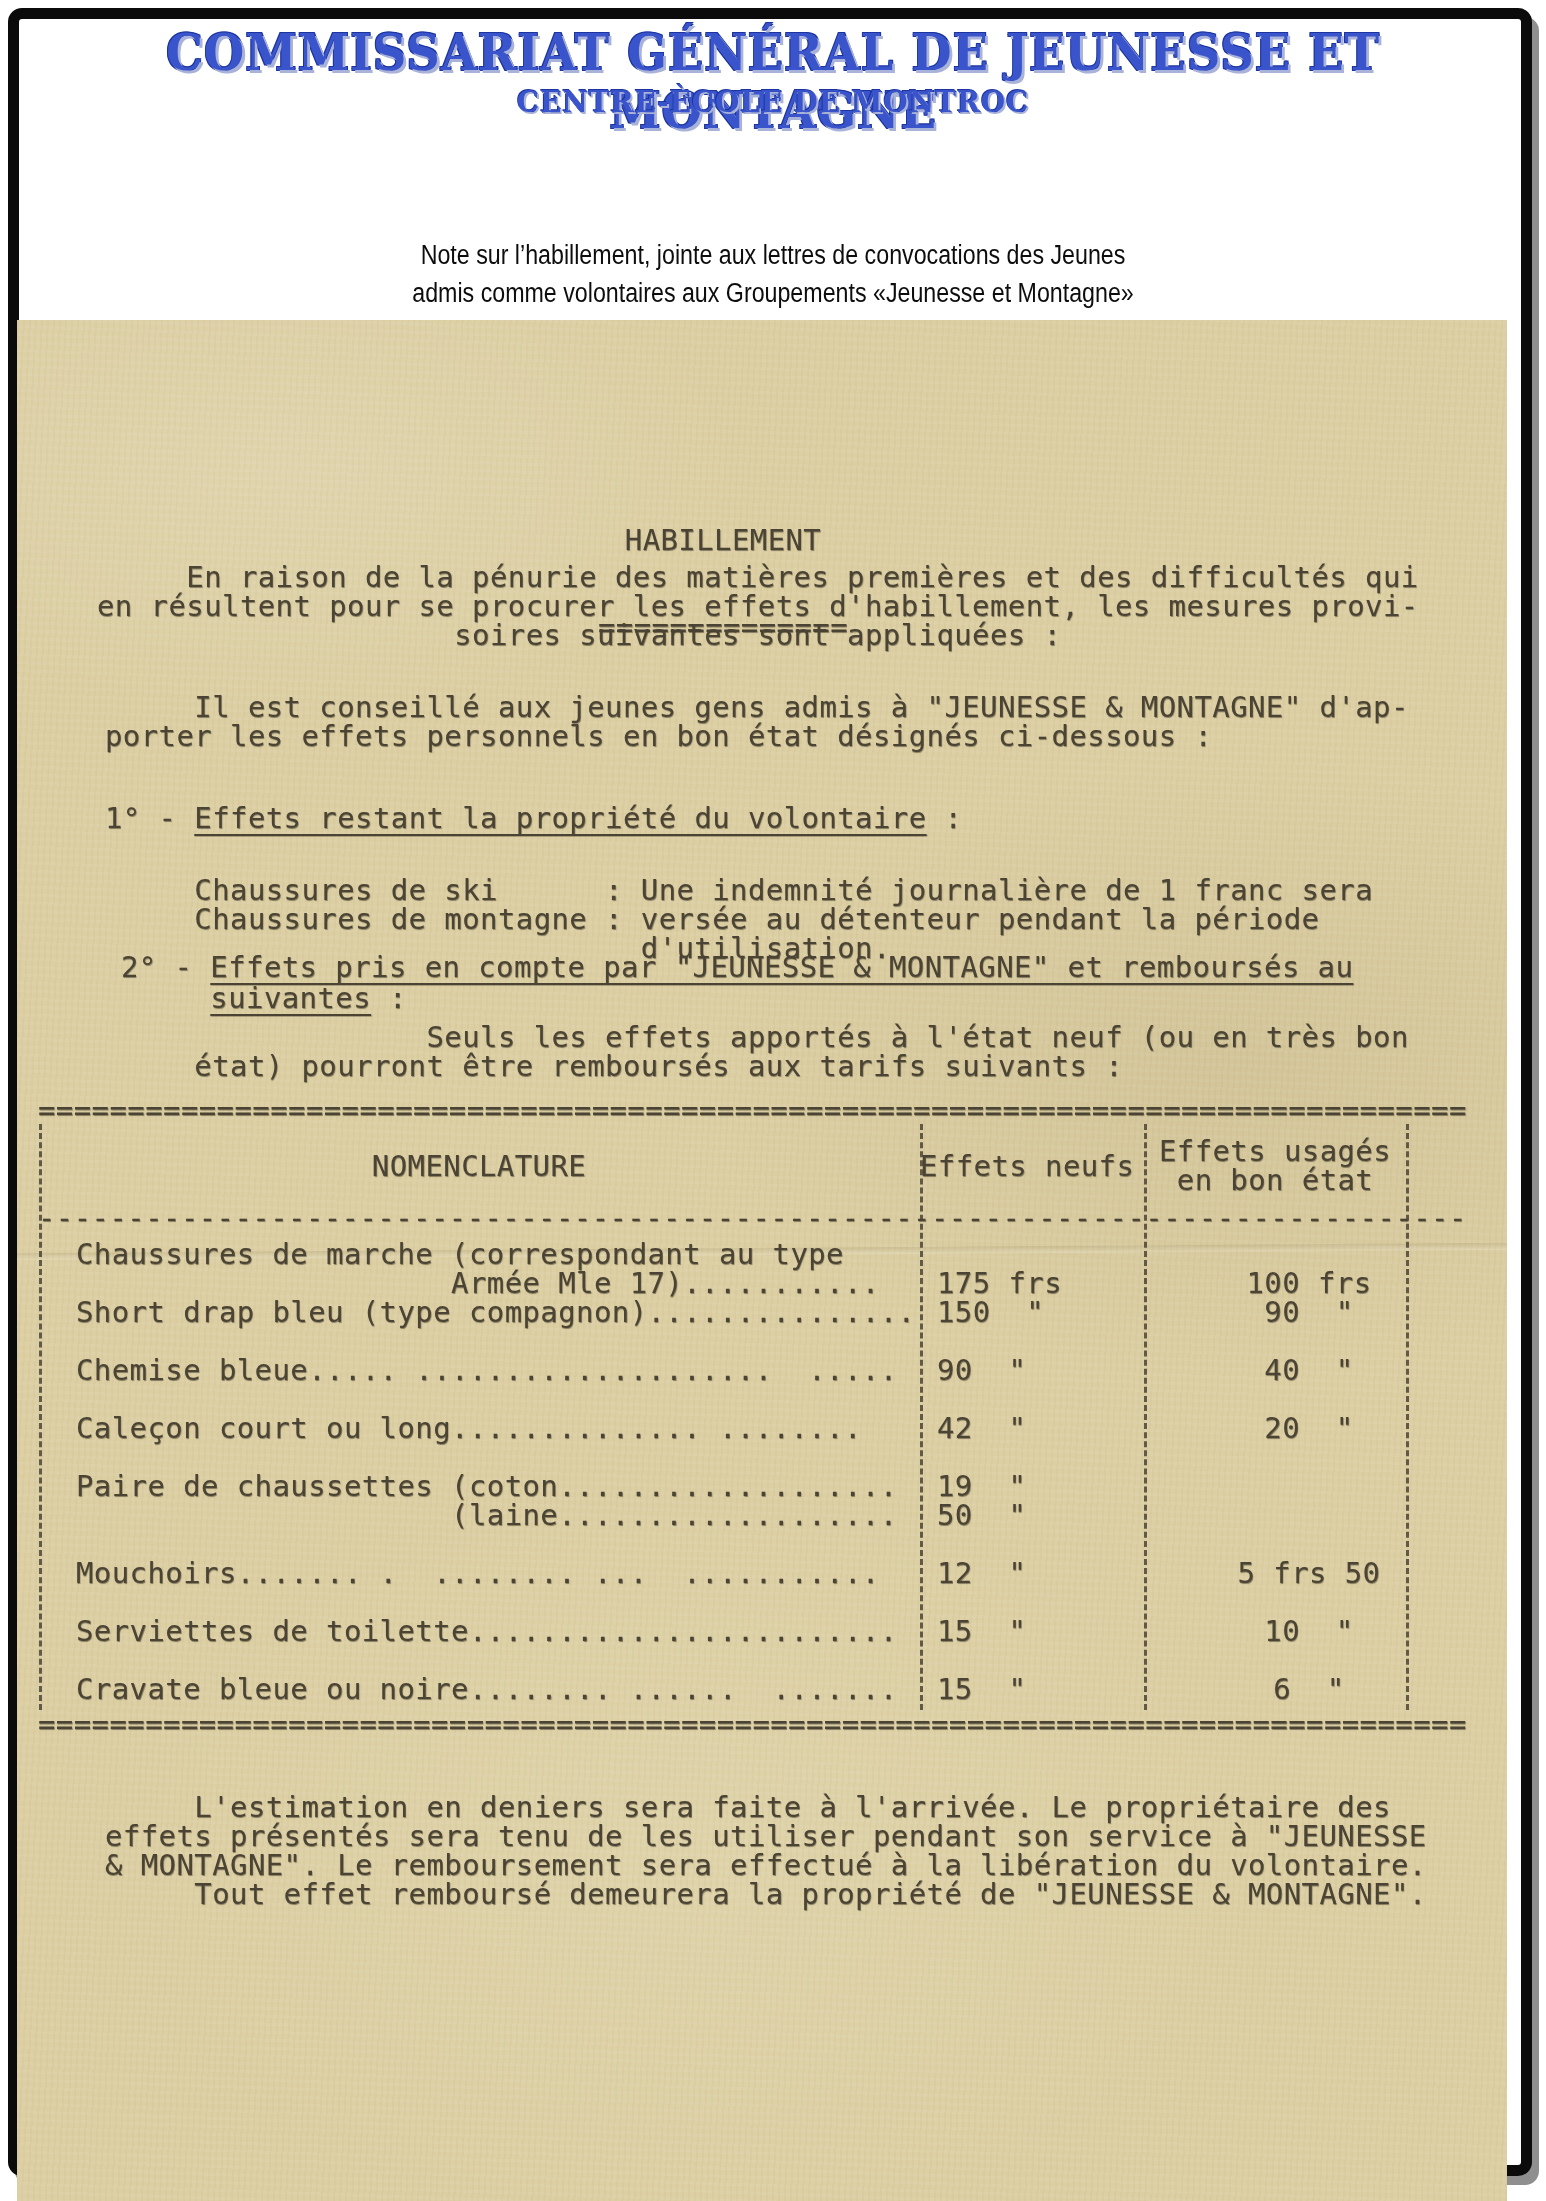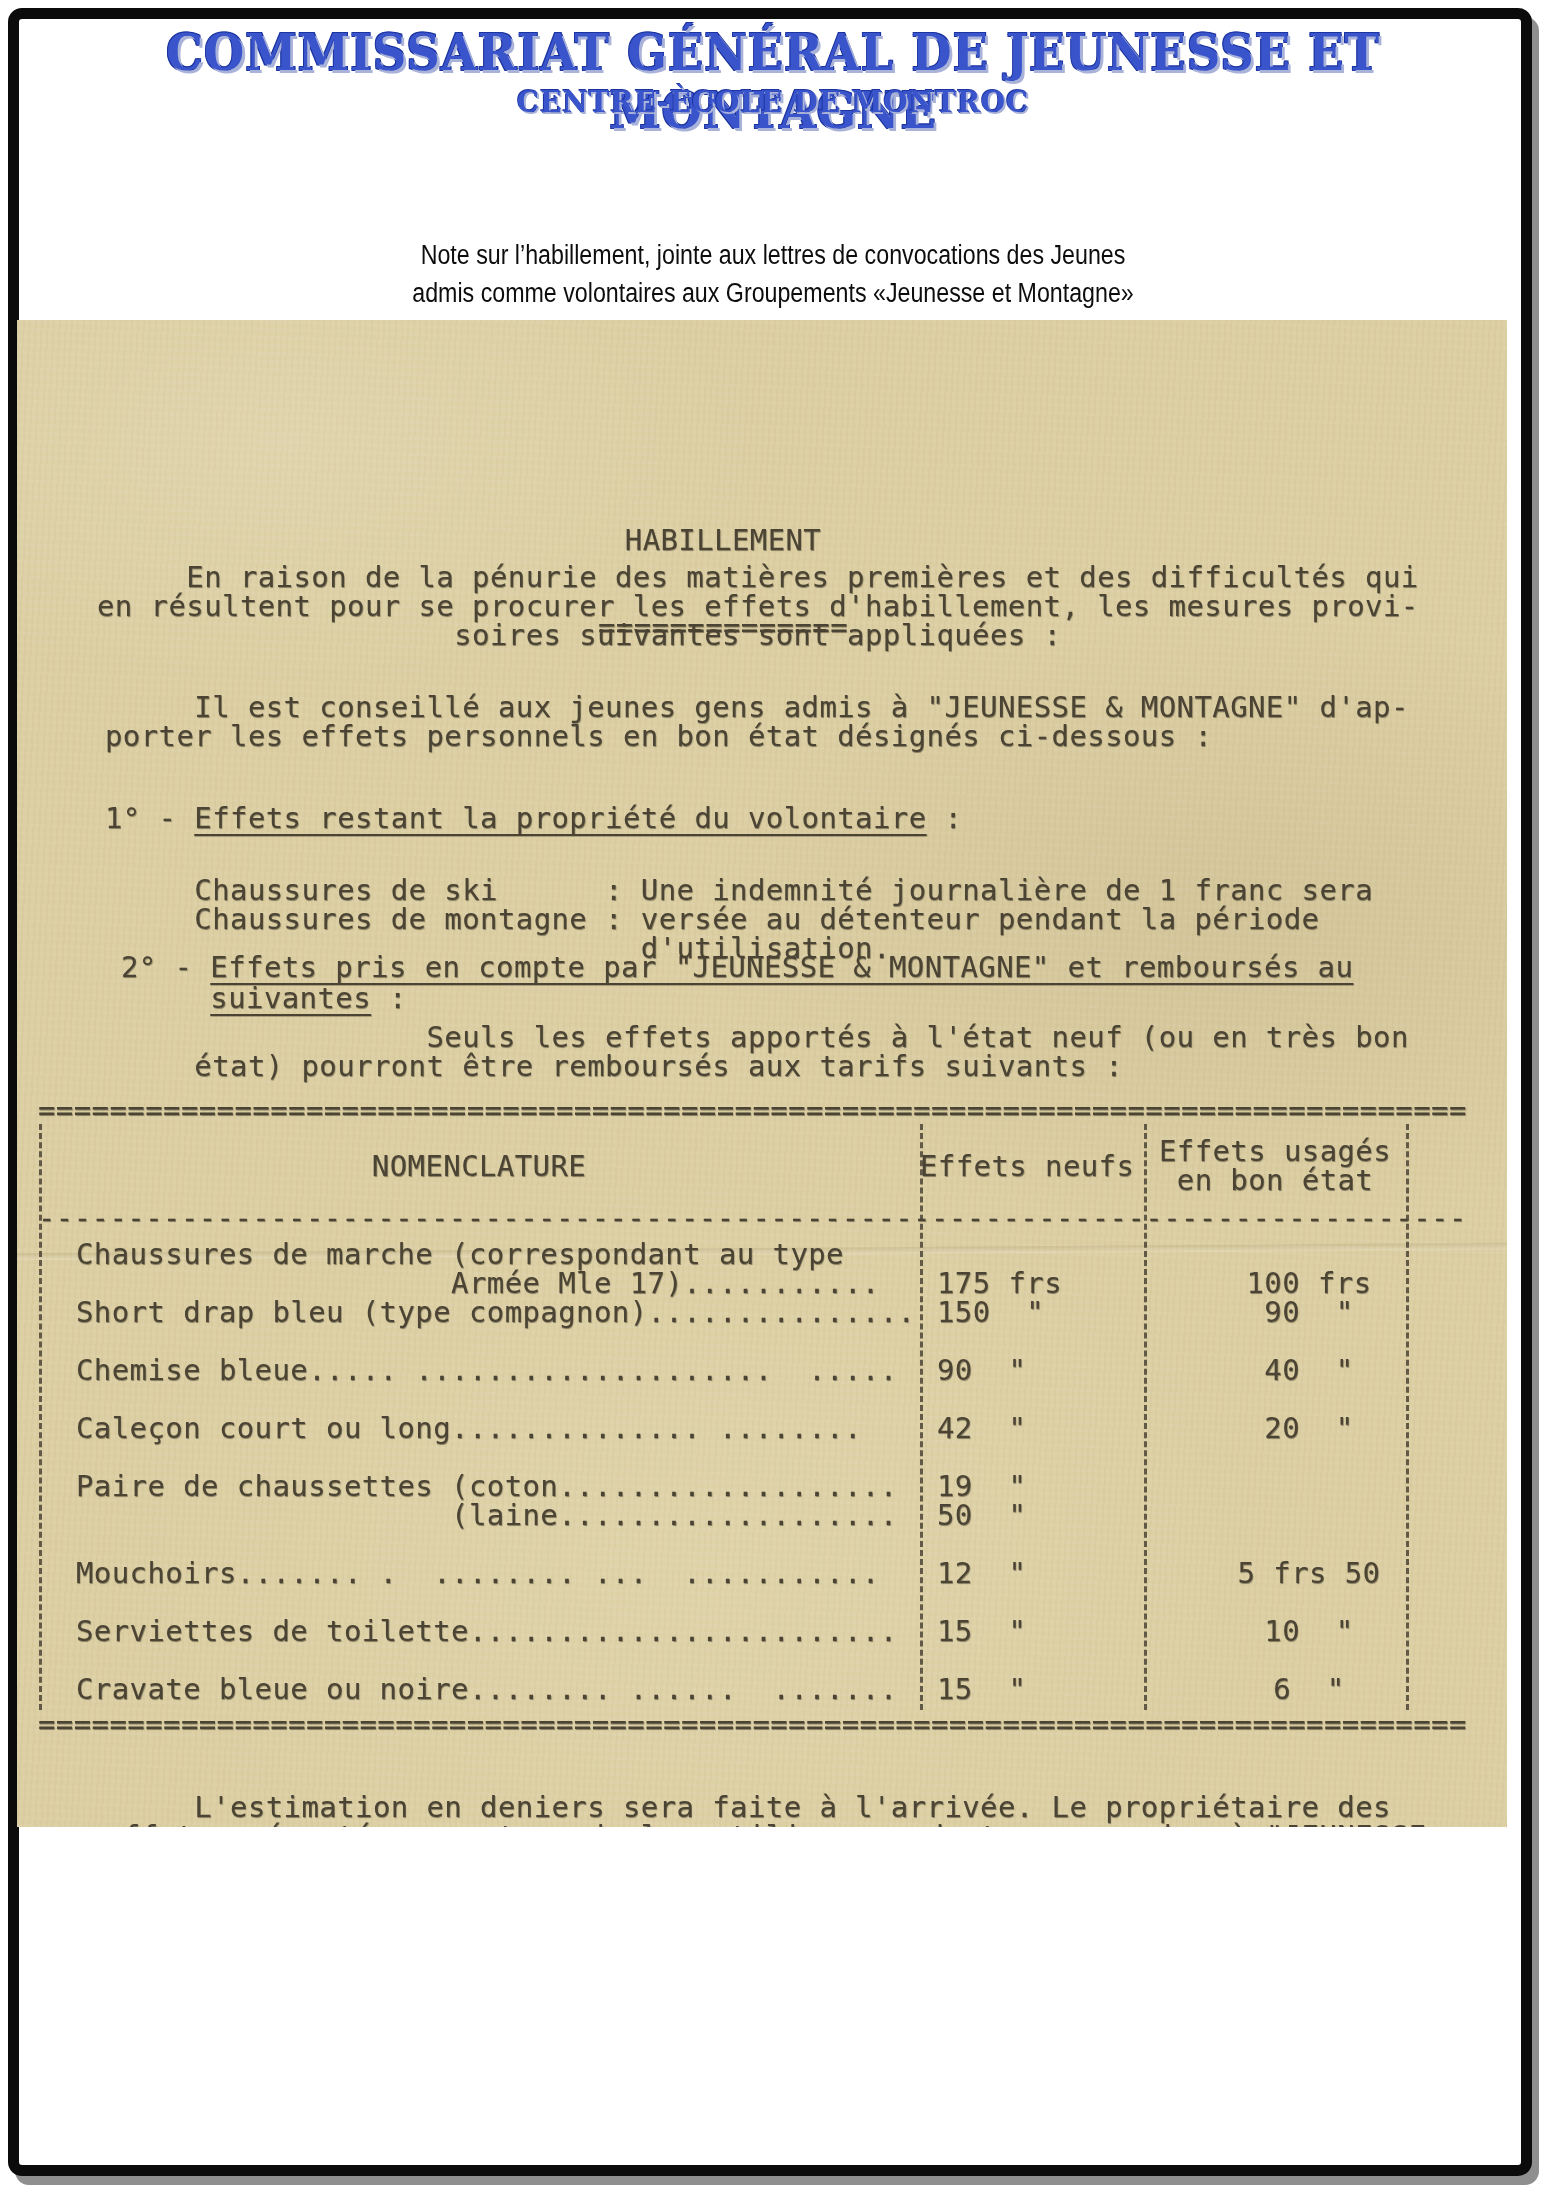--- a/index.html
+++ b/index.html
@@ -21,21 +21,21 @@
         font-family:"DejaVu Serif", serif;font-weight:bold;font-size:30px;line-height:36px;
         color:#3a55cc;transform:scaleX(0.93);
         text-shadow:2px 2px 0 #a9b2d8,-1px -1px 0 #1c34a0,1px 1px 0 #1c34a0;letter-spacing:1px;}
 
   
   .note{position:absolute;top:236px;left:0;width:1546px;text-align:center;z-index:2;
         color:#0d0d0d;font-size:27px;line-height:38px;font-weight:500;
         transform:scaleX(0.86);transform-origin:50% 50%;letter-spacing:0;}
 
   
-  .scan{position:absolute;left:17px;top:320px;width:1490px;height:1507px;z-index:3;
+  .scan{position:absolute;left:17px;top:320px;width:1490px;height:1881px;z-index:3;
         background-color:#dccfa3;
         background-image:
           radial-gradient(ellipse 800px 420px at 18% 8%, rgba(255,255,250,0.12), transparent 60%),
           radial-gradient(ellipse 900px 520px at 82% 40%, rgba(120,100,55,0.09), transparent 60%),
           radial-gradient(ellipse 1000px 650px at 45% 82%, rgba(255,255,240,0.09), transparent 60%),
           repeating-linear-gradient(93deg, rgba(150,128,78,0.05) 0 2px, transparent 2px 6px),
           repeating-linear-gradient(2deg, rgba(255,255,255,0.05) 0 3px, transparent 3px 8px);
         overflow:hidden;}
   .crease{position:absolute;left:0;top:928px;width:100%;height:7px;
         background:linear-gradient(to bottom, rgba(115,96,55,0.14), rgba(255,255,248,0.18));

